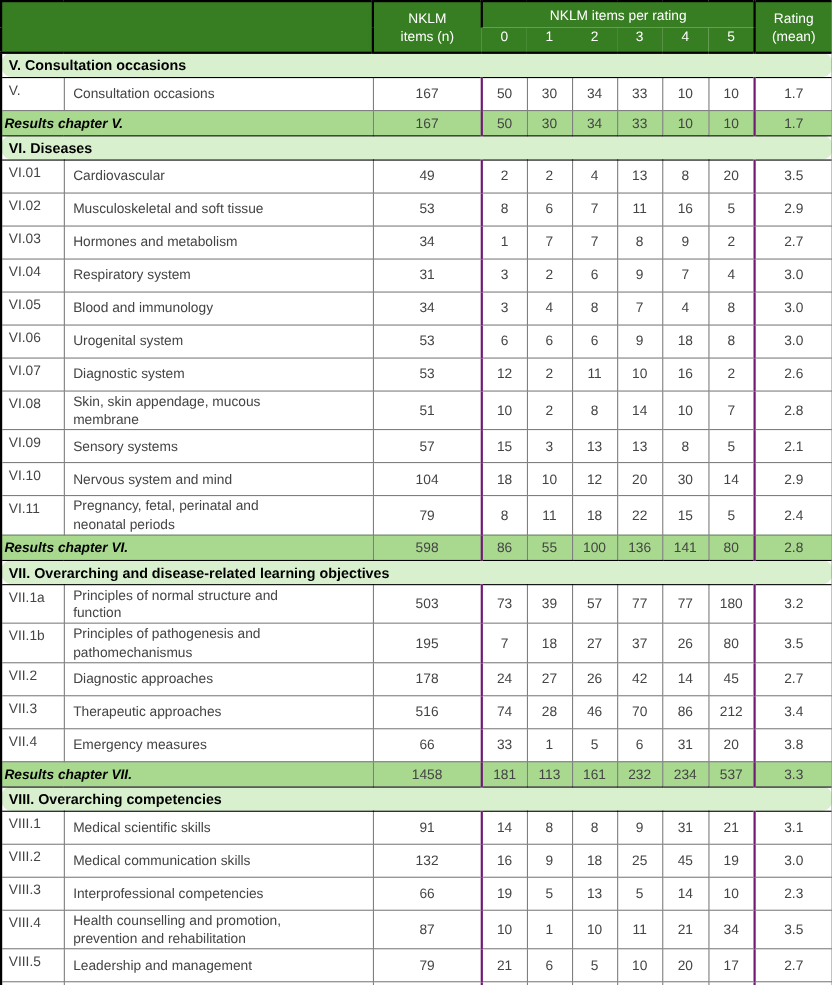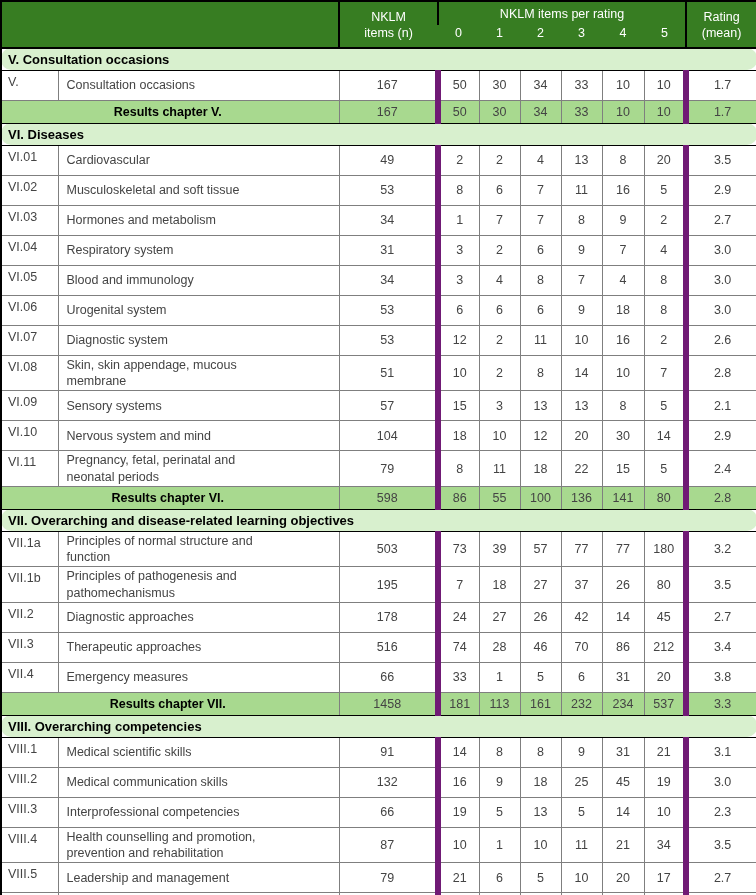--- a/index.html
+++ b/index.html
@@ -34,21 +34,21 @@
   td{
     border:1px solid #7f7f7f;
     text-align:center;
     vertical-align:middle;
     height:24px;
     padding:1px 2px;
   }
   td.c-code{text-align:left;padding-left:6px;vertical-align:top;padding-top:4px;}
   td.c-name{text-align:left;padding-left:8px;}
   .name-span{display:inline-block;max-width:212px;line-height:1.3;vertical-align:middle;}
-  td.c-r0, td.c-mean{border-left:6px solid #701a75;}
+  td.c-r0, td.c-mean{border-left:2px solid #701a75;}
   
   tr.section td{
     background:#D8F0CE;
     color:#000000;
     font-weight:bold;
     font-size:13px;
     text-align:left;
     padding-left:6px;
     height:19px;
     border-top:1px solid #000000;
@@ -56,21 +56,21 @@
     border-left:0;border-right:0;border-radius:10px;
   }
   
   tr.results td{
     background:#A8D98F;
     height:20px;
     border-top:1px solid #000000;
     border-bottom:1px solid #000000;
   }
   tr.results td.c-label{
-    font-weight:bold;color:#000000;text-align:center;padding-right:7px;
+    font-weight:bold;color:#000000;text-align:left;padding-right:7px;font-style:italic;
   }
 </style>
 </head>
 <body>
 
 <div class="wrap">
   <table>
     <colgroup>
       <col style="width:57px">
         <col style="width:281px">

